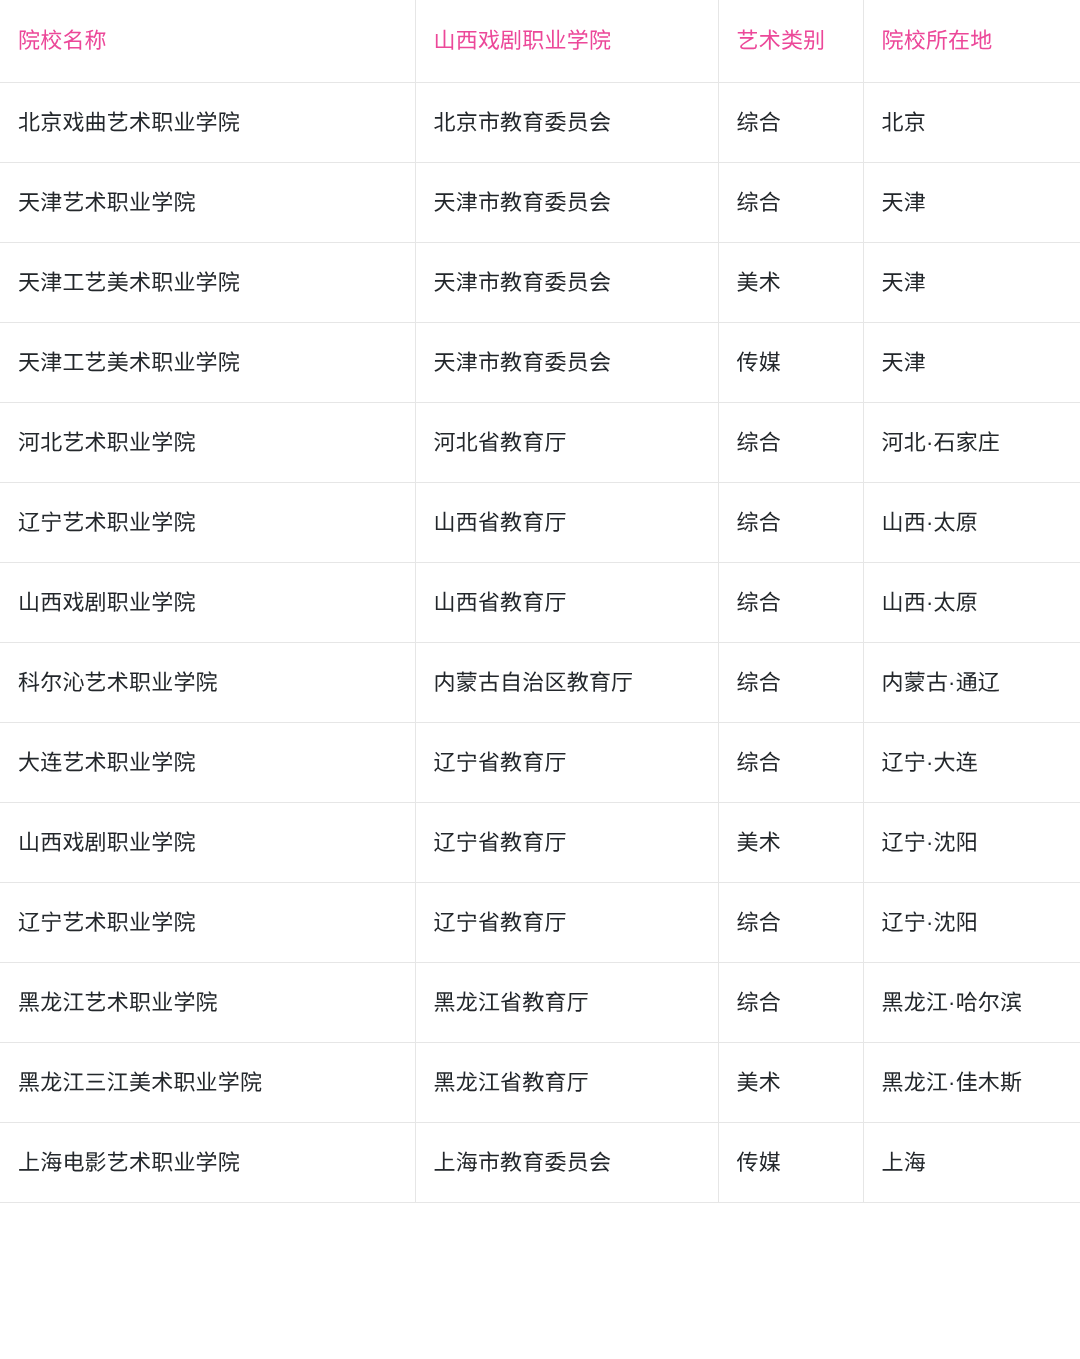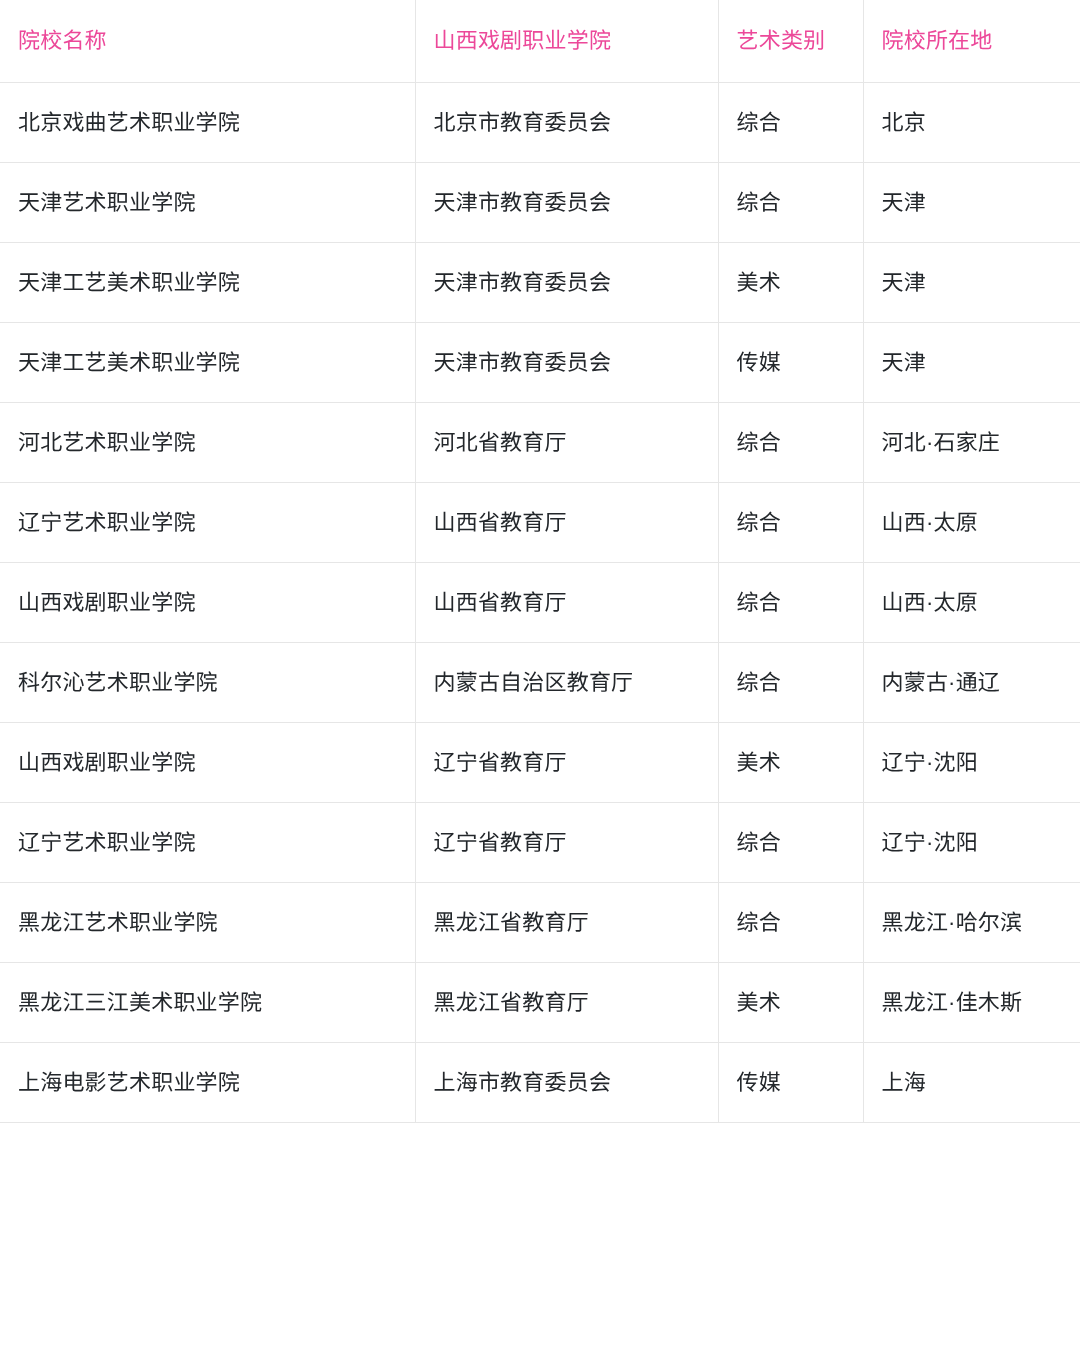--- a/index.html
+++ b/index.html
@@ -119,20 +119,26 @@
         <td>综合</td>
         <td>山西·太原</td>
       </tr>
       <tr>
         <td>科尔沁艺术职业学院</td>
         <td>内蒙古自治区教育厅</td>
         <td>综合</td>
         <td>内蒙古·通辽</td>
       </tr>
       <tr>
+        <td>大连艺术职业学院</td>
+        <td>辽宁省教育厅</td>
+        <td>综合</td>
+        <td>辽宁·大连</td>
+      </tr>
+      <tr>
         <td>山西戏剧职业学院</td>
         <td>辽宁省教育厅</td>
         <td>美术</td>
         <td>辽宁·沈阳</td>
       </tr>
       <tr>
         <td>辽宁艺术职业学院</td>
         <td>辽宁省教育厅</td>
         <td>综合</td>
         <td>辽宁·沈阳</td>

